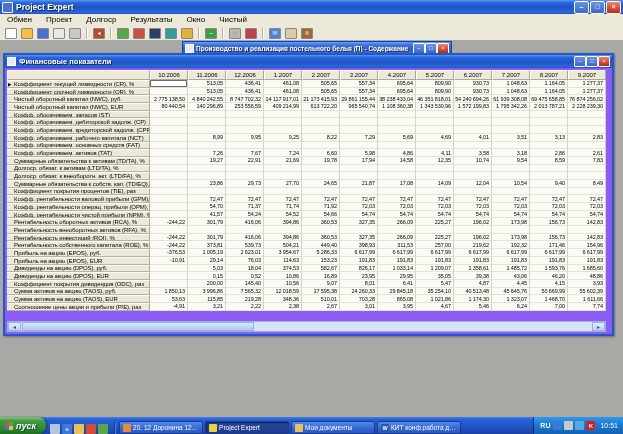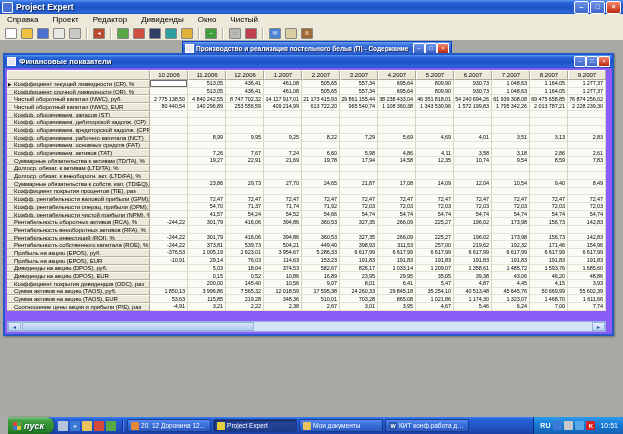--- a/index.html
+++ b/index.html
@@ -65,23 +65,23 @@
   .vcell.sel{background:#FFF;box-shadow:inset 0 0 0 1px #6A6A6A;}
   
   .spacer{flex:1;}
   .hscroll{height:11px;width:599px;background:#D6E3F7;border:1px solid #98B1DE;box-sizing:border-box;
     display:flex;align-items:stretch;}
   .sarrow{width:11px;background:linear-gradient(#E2ECFB,#BCD2F2);border:1px solid #98B1DE;
     display:flex;align-items:center;justify-content:center;font-size:5px;color:#2B57A8;}
   .thumb{width:230px;background:linear-gradient(#D8E6FA,#AEC8F0);border:1px solid #98B1DE;margin:0 1px;}
   .track{flex:1;}
   
-  .taskbar{position:absolute;bottom:0;left:8px;right:0;height:17px;
+  .taskbar{position:absolute;bottom:0;left:0;right:0;height:17px;
     background:linear-gradient(180deg,#3C80F0 0%,#2660D8 15%,#2253C2 60%,#1941A5 100%);
-    display:flex;align-items:center;}
+    display:flex;align-items:flex-end;}
   .startbtn{height:17px;padding:0 10px 0 5px;border-radius:0 8px 8px 0;
     background:linear-gradient(180deg,#7FC47F 0%,#3D9A3D 25%,#2E8A2E 70%,#1E6E1E 100%);
     display:flex;align-items:center;gap:3px;color:#fff;font-size:9px;font-weight:bold;font-style:italic;
     text-shadow:1px 1px 1px #143;box-shadow:1px 0 2px rgba(0,0,0,.4);}
   .flag{width:8px;height:8px;display:grid;grid-template-columns:4px 4px;grid-template-rows:4px 4px;}
   .flag i{display:block;}
   .ql{display:flex;align-items:center;gap:2px;margin:0 4px;}
   .qlchip{width:10px;height:10px;border:0;border-radius:1px;}
   .qsep{width:1px;height:12px;background:#1030A0;border-right:1px solid #4A80E8;margin:0 2px;}
   .taskbtn{width:84px;height:13px;margin:0 1px;border-radius:2px;border:1px solid #1B3C8C;
@@ -108,24 +108,24 @@
     <span class="appicon"></span>
     <span class="apptitle">Project Expert</span>
     <span class="winbtns">
       <span class="wbtn">–</span>
       <span class="wbtn">□</span>
       <span class="wbtn close">×</span>
     </span>
   </div>
 
   <div class="menubar">
-      <div class="mi">Справка</div>
+      <div class="mi">Обмен</div>
       <div class="mi">Проект</div>
-      <div class="mi">Редактор</div>
-      <div class="mi">Дивиденды</div>
+      <div class="mi">Долгоср</div>
+      <div class="mi">Результаты</div>
       <div class="mi">Окно</div>
       <div class="mi">Чистый</div>
     </div>
 
   <div class="toolbar">
       <div class="tbtn">
         <span class="chip" style="background: rgb(251, 251, 251); color: rgb(136, 136, 136);"></span>
       </div>
       <div class="tbtn">
         <span class="chip" style="background: rgb(240, 192, 64); color: rgb(122, 84, 16);"></span>

